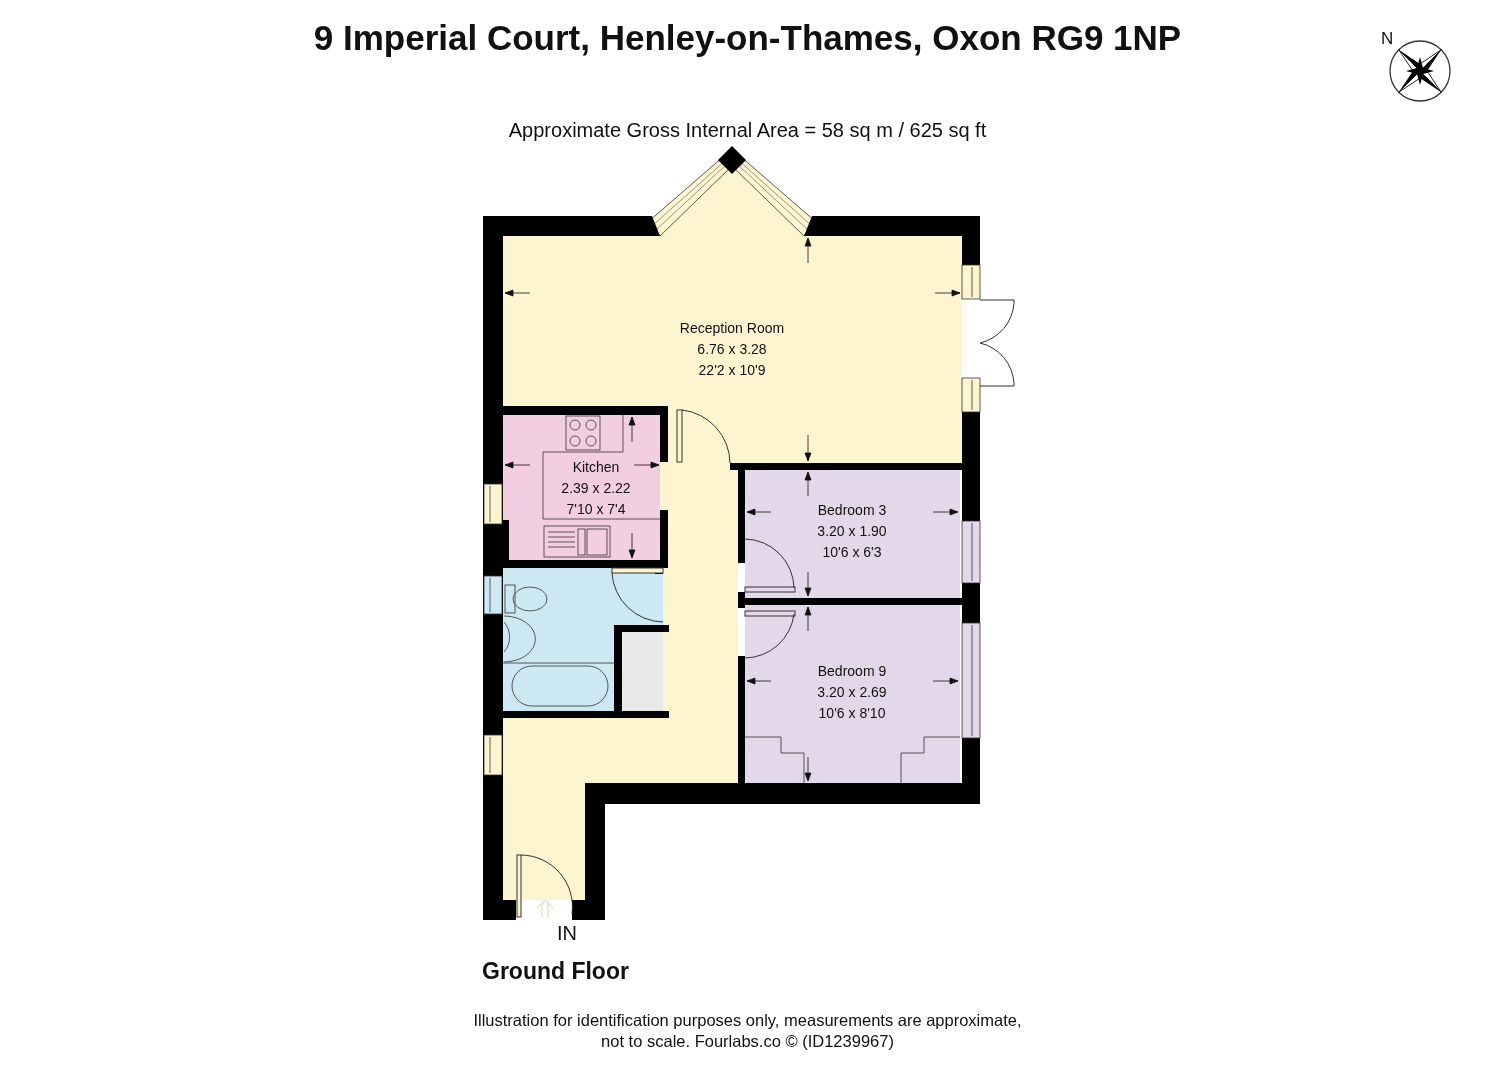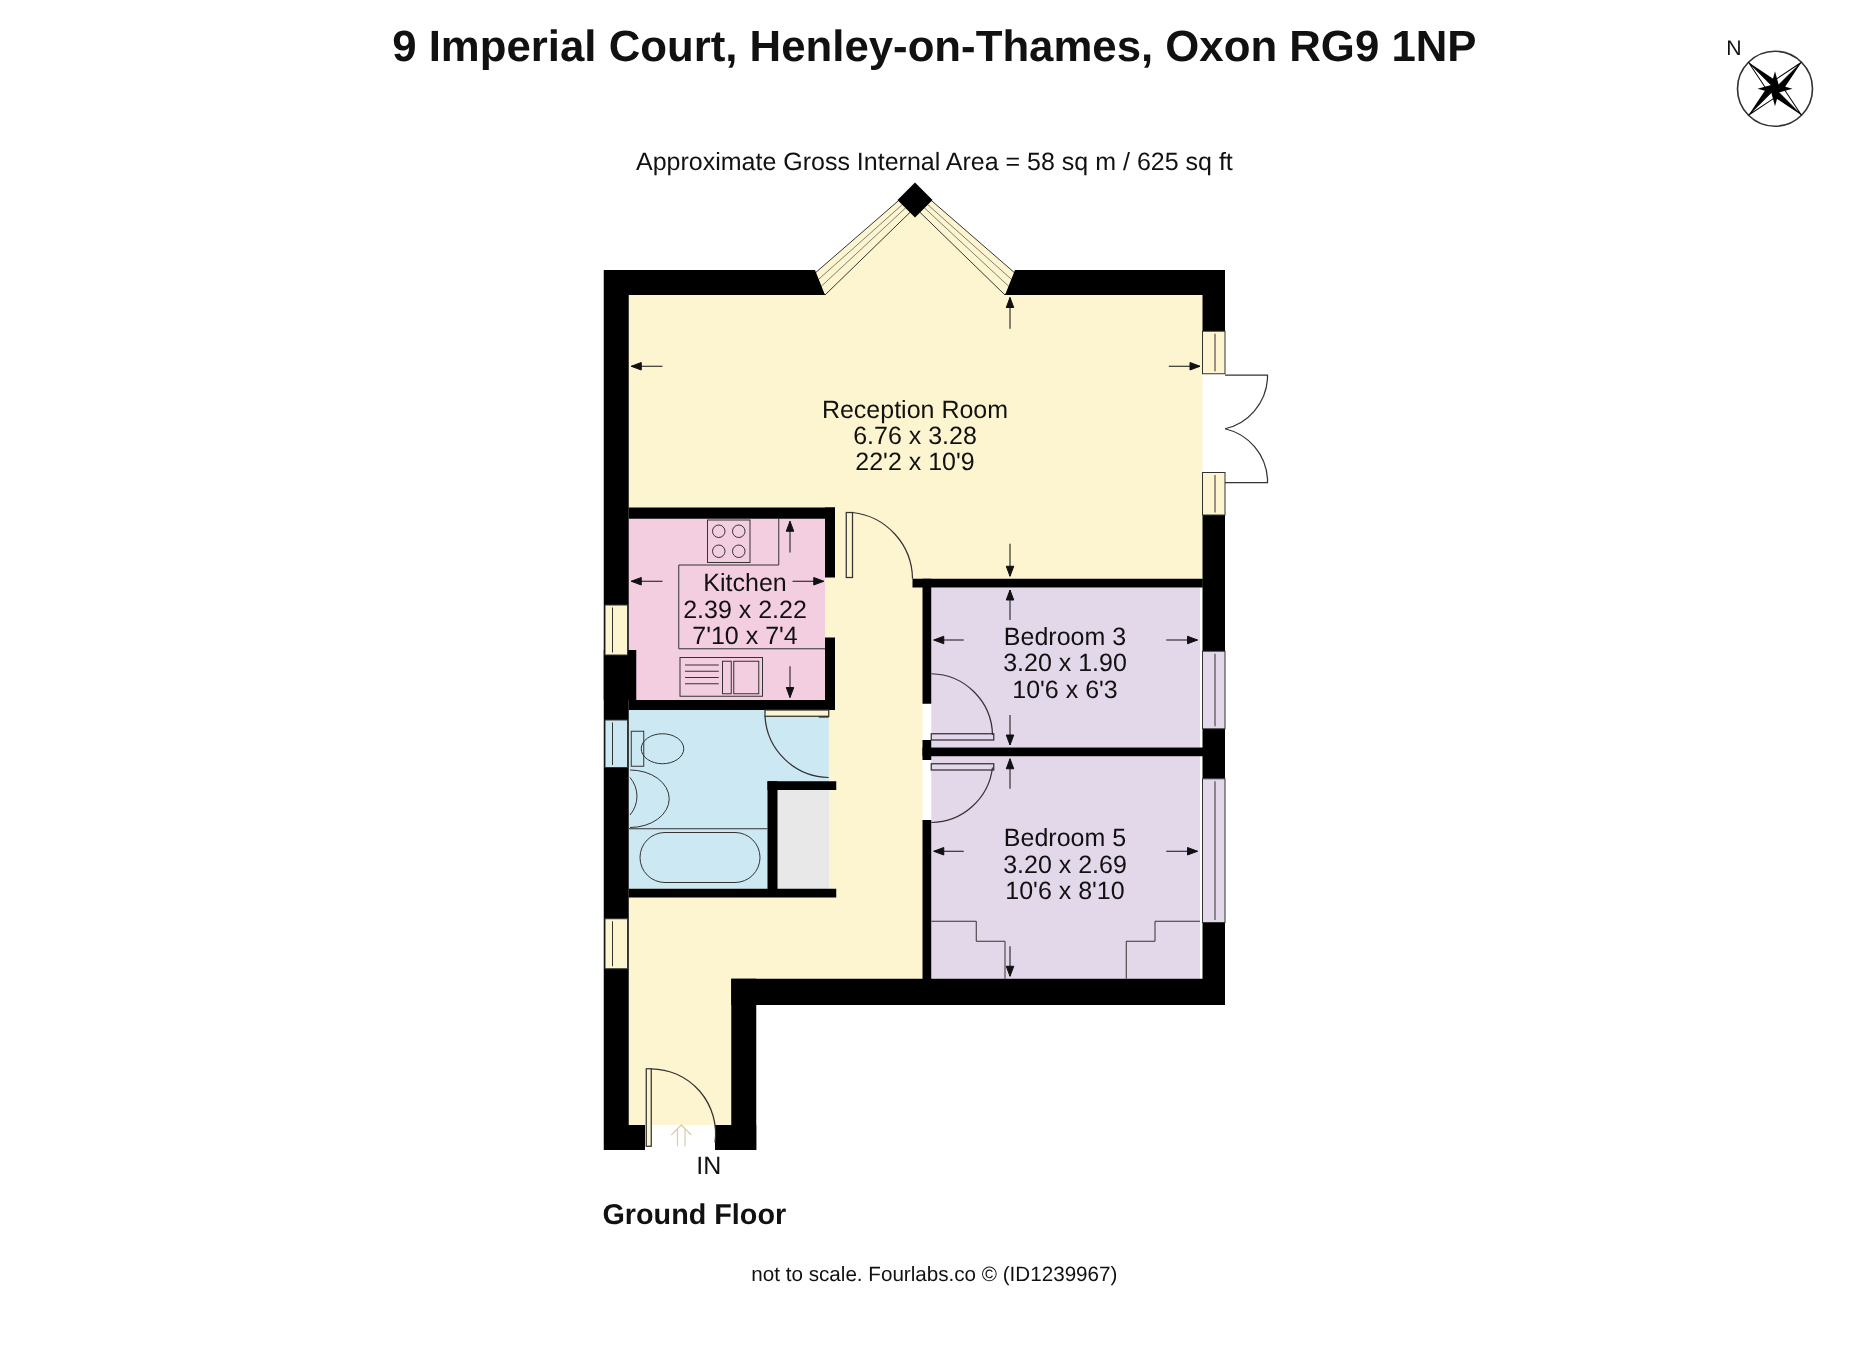--- a/index.html
+++ b/index.html
@@ -1,21 +1,21 @@
 <!DOCTYPE html>
 <html><head>
 <meta charset="utf-8">
 <style>
   html, body { margin:0; padding:0; background:#ffffff; }
   body { width:1495px; height:1080px; position:relative; overflow:hidden; font-family:"Liberation Sans", sans-serif; color:#111; }
   .title { position:absolute; left:0; width:1495px; top:18px; text-align:center; font-weight:bold; font-size:35px; letter-spacing:0px; }
   .subtitle { position:absolute; left:0; width:1495px; top:82px; text-align:center; font-size:20px;margin-top:37px; }
   .compass { position:absolute; left:1375px; top:24px; width:80px; height:82px; }
   .plan { position:absolute; left:0; top:0; }
-  .room-label { position:absolute; text-align:center; font-size:20px; line-height:21px; }
+  .room-label { position:absolute; text-align:center; font-size:14px; line-height:21px; }
   .floor-label { position:absolute; left:482px; top:958px; font-weight:bold; font-size:23px; }
   .in-label { position:absolute; left:531px; top:922px; font-size:20px;margin-left:26px; }
   .footer { position:absolute; left:0; width:1495px; top:1010px; text-align:center; font-size:16.5px; line-height:21px; }
 </style>
 </head>
 <body>
 
 <div class="title">9 Imperial Court, Henley-on-Thames, Oxon RG9 1NP</div>
 <div class="subtitle">Approximate Gross Internal Area = 58 sq m / 625 sq ft</div>
 
@@ -228,23 +228,24 @@
   <div>Kitchen</div>
   <div>2.39 x 2.22</div>
   <div>7'10 x 7'4</div>
 </div>
 <div class="room-label" style="left:792px; top:500px; width:120px;">
   <div>Bedroom 3</div>
   <div>3.20 x 1.90</div>
   <div>10'6 x 6'3</div>
 </div>
 <div class="room-label" style="left:792px; top:661px; width:120px;">
-  <div>Bedroom 5</div>
+  <div>Bedroom 9</div>
   <div>3.20 x 2.69</div>
   <div>10'6 x 8'10</div>
 </div>
 
 <div class="in-label">IN</div>
 <div class="floor-label">Ground Floor</div>
 
 <div class="footer">
+  <div>Illustration for identification purposes only, measurements are approximate,</div>
   <div>not to scale. Fourlabs.co © (ID1239967)</div>
 </div>
 
 </body></html>

